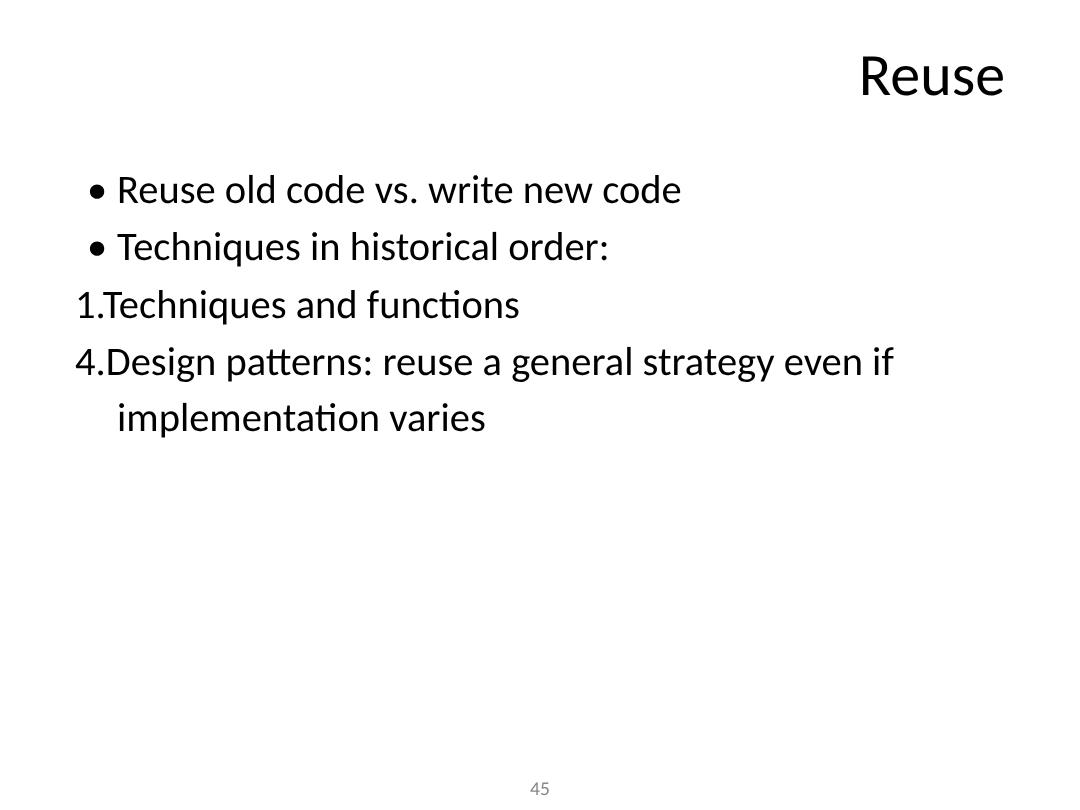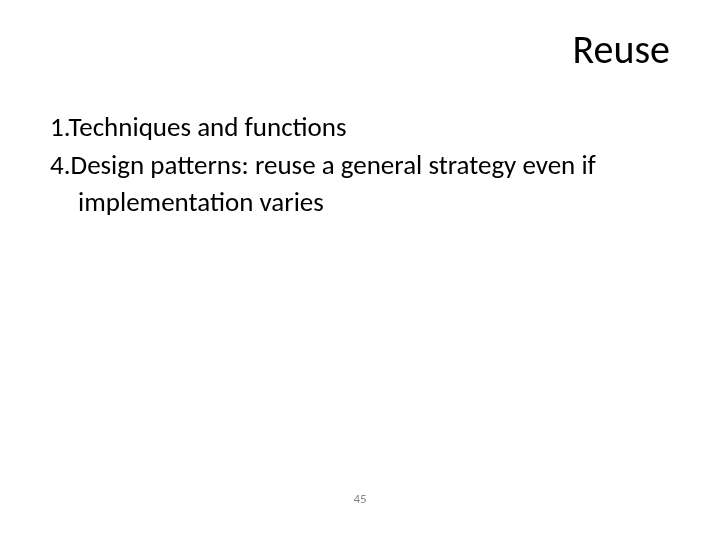--- a/index.html
+++ b/index.html
@@ -40,31 +40,33 @@
       top: 0;
     }
     .numbered-item {
       padding-left: 28px;
       text-indent: -28px;
       margin-bottom: 2px;
       margin-left: 0;
     }
     .page-number {
       position: absolute;
-      bottom: 34px;
+      bottom: 6px;
       left: 0;
       right: 0;
       text-align: center;
       font-size: 13px;
       color: #888888;
     }
   </style>
 </head>
 <body>
 
 <h1 class="slide-title">Reuse</h1>
 
 <div class="content">
+  <div class="bullet-item">Reuse old code vs. write new code</div>
+  <div class="bullet-item">Techniques in historical order:</div>
   <div class="numbered-item"><span>1.</span><span>Techniques and functions</span></div>
   <div class="numbered-item"><span>4.</span><span>Design patterns: reuse a general strategy even if implementation varies</span></div>
 </div>
 
 <div class="page-number">45</div>
 
 </body></html>

